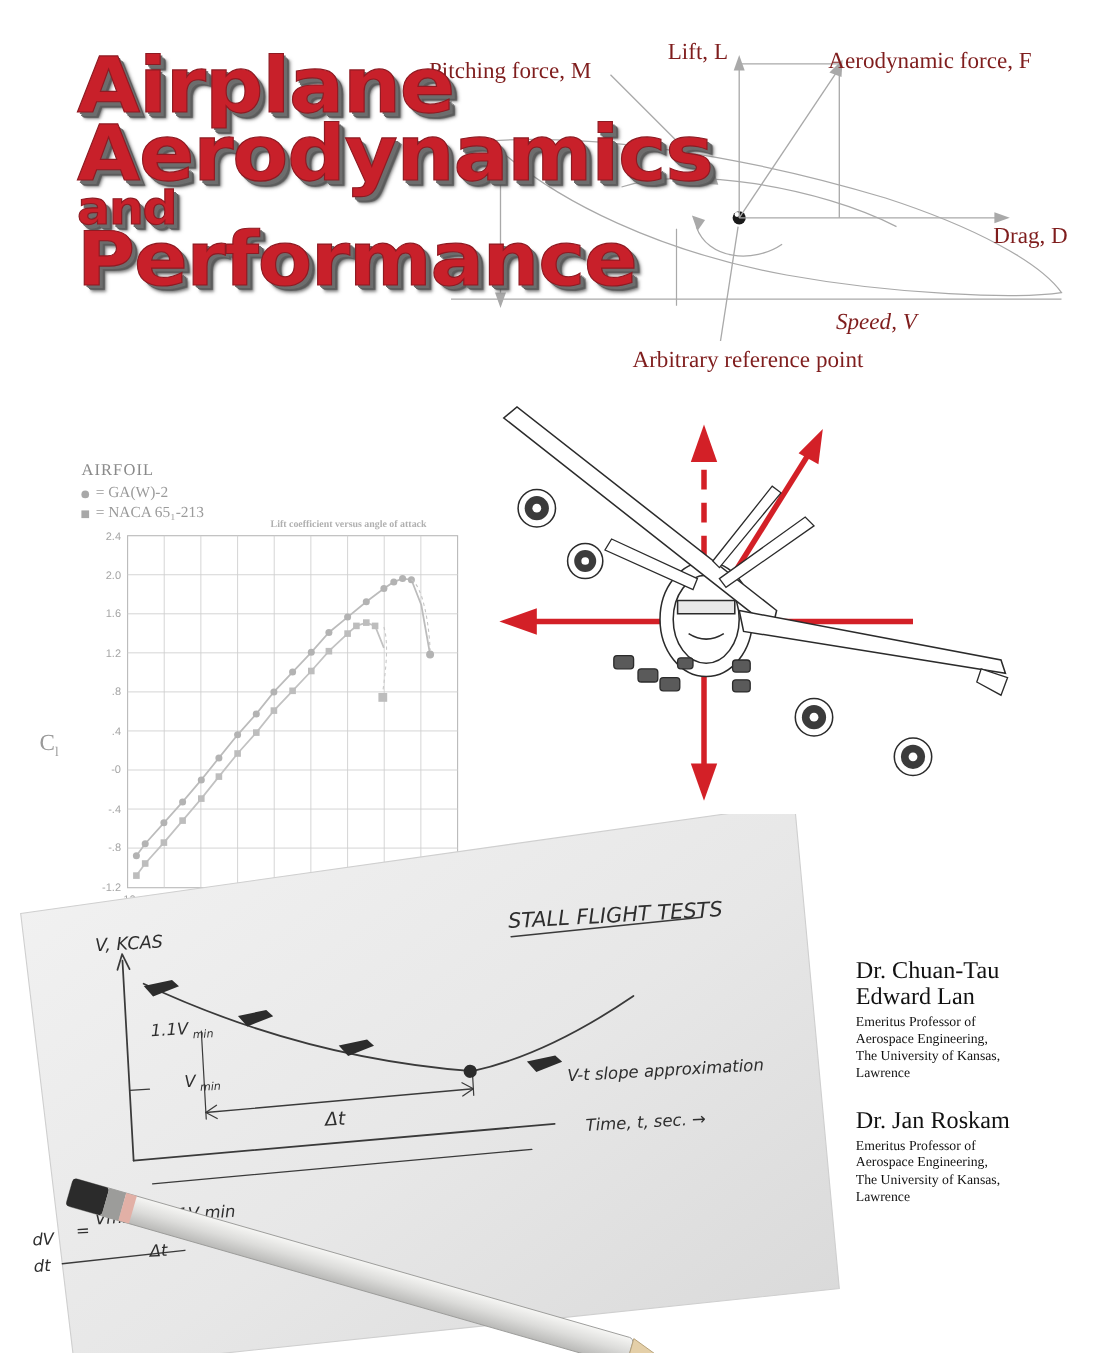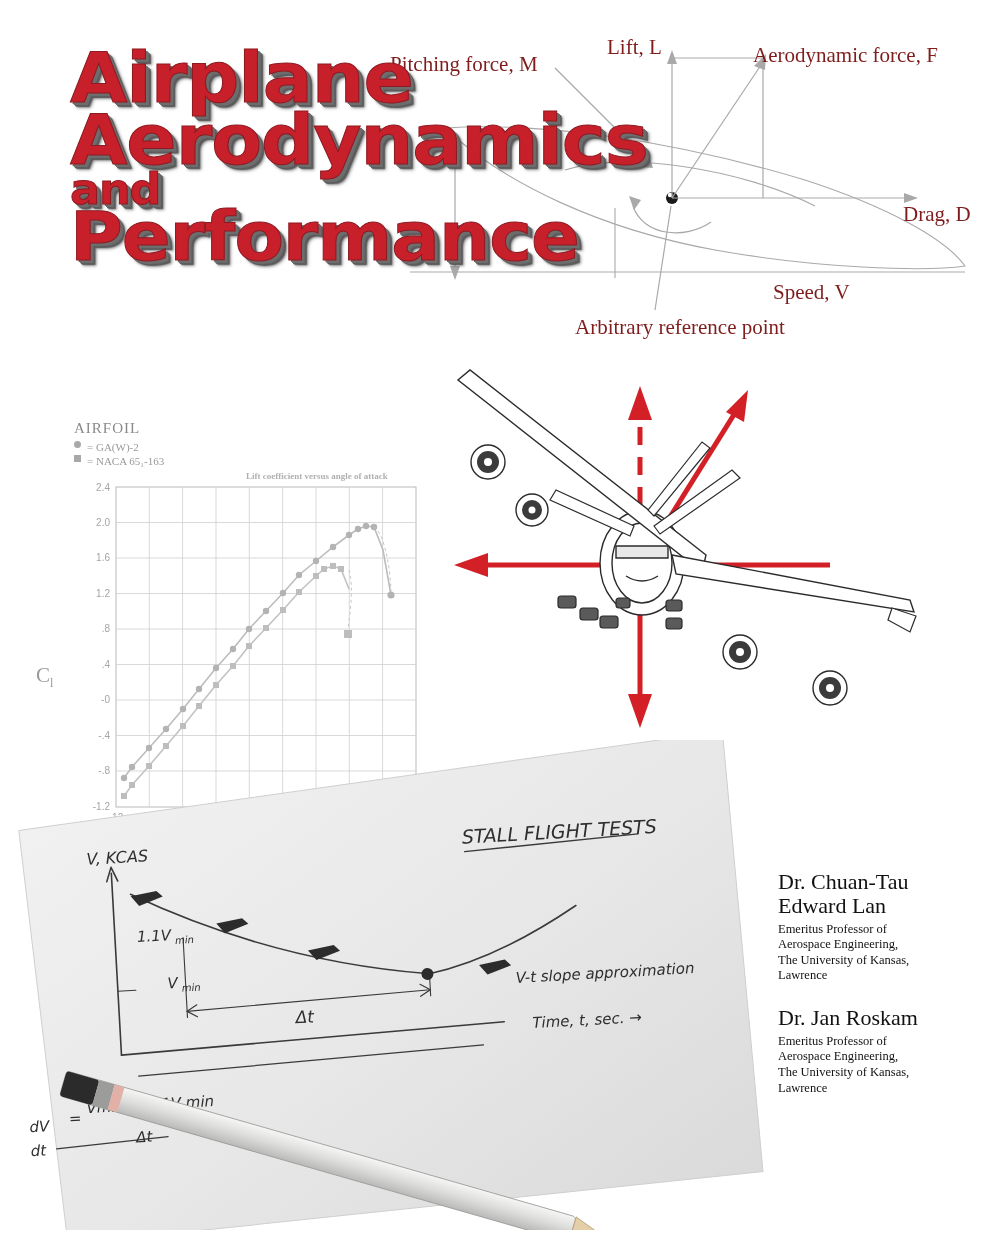--- a/index.html
+++ b/index.html
@@ -39,28 +39,28 @@
   .t4{font-size:68px;margin-top:0px;}
 
   
   .airfoil-diagram{position:absolute;left:385px;top:10px;width:610px;height:345px;color:#8c8c8c;}
   .airfoil-diagram svg{position:absolute;left:0;top:0;}
   .ad-label{position:absolute;font-size:21px;color:#7f1d1d;white-space:nowrap;font-family:"Liberation Serif",serif;}
   .ad-pitch{left:5px;top:42px;}
   .ad-lift{left:222px;top:25px;}
   .ad-force{left:368px;top:33px;}
   .ad-drag{left:518px;top:176px;margin-top:16px;}
-  .ad-speed{left:388px;top:270px;}
+  .ad-speed{left:375px;top:270px;font-style:italic;}
   .ad-ref{left:190px;top:305px;text-align:right;}
 
   
   .chart-wrap{position:absolute;left:58px;top:415px;width:380px;height:440px;}
   .chart-legend{position:absolute;left:16px;top:5px;color:#8a8a8a;font-size:14px;}
   .chart-legend .hdr{letter-spacing:1px;font-size:15px;color:#8a8a8a;margin-bottom:4px;}
-  .chart-legend .row{display:flex;align-items:flex-start;gap:6px;font-size:11px;color:#9a9a9a;margin:2px 0;}
+  .chart-legend .row{display:flex;align-items:center;gap:6px;font-size:14px;color:#9a9a9a;margin:2px 0;}
   .lg-dot{width:7px;height:7px;border-radius:50%;background:#a8a8a8;display:inline-block;}
   .lg-sq{width:7px;height:7px;background:#a8a8a8;display:inline-block;}
   .chart-caption{position:absolute;left:188px;top:56px;font-size:9px;color:#b0b0b0;font-weight:bold;}
   .chart-ylabel{position:absolute;left:-22px;top:204px;font-size:21px;color:#9a9a9a;font-family:"Liberation Serif",serif;margin-top:44px;}
   .chart-ylabel sub{font-size:12px;}
   .chart-xlabel{position:absolute;left:148px;top:408px;font-size:16px;color:#9a9a9a;}
   .chart-svg{position:absolute;left:0;top:0;}
 
   
   .plane{position:absolute;left:440px;top:350px;width:540px;height:420px;}
@@ -140,21 +140,21 @@
 
   <div class="chart-wrap">
     <div class="chart-legend">
       <div class="hdr">AIRFOIL</div>
       <div class="row">
         <span class="lg-dot"></span>
         <span>= GA(W)-2</span>
       </div>
       <div class="row">
         <span class="lg-sq"></span>
-        <span>= NACA 65₁-163</span>
+        <span>= NACA 65₁-213</span>
       </div>
     </div>
     <div class="chart-caption">Lift coefficient versus angle of attack</div>
     <div class="chart-ylabel">C<sub>l</sub></div>
     <div class="chart-xlabel">α, DEG</div>
 
     <svg class="chart-svg" width="380" height="430" viewBox="0 0 380 430">
 
       <rect x="58" y="72" width="300" height="320" fill="#ffffff" stroke="#b9b9b9" stroke-width="1"></rect>
       <g stroke="#cfcfcf" stroke-width="0.8">

